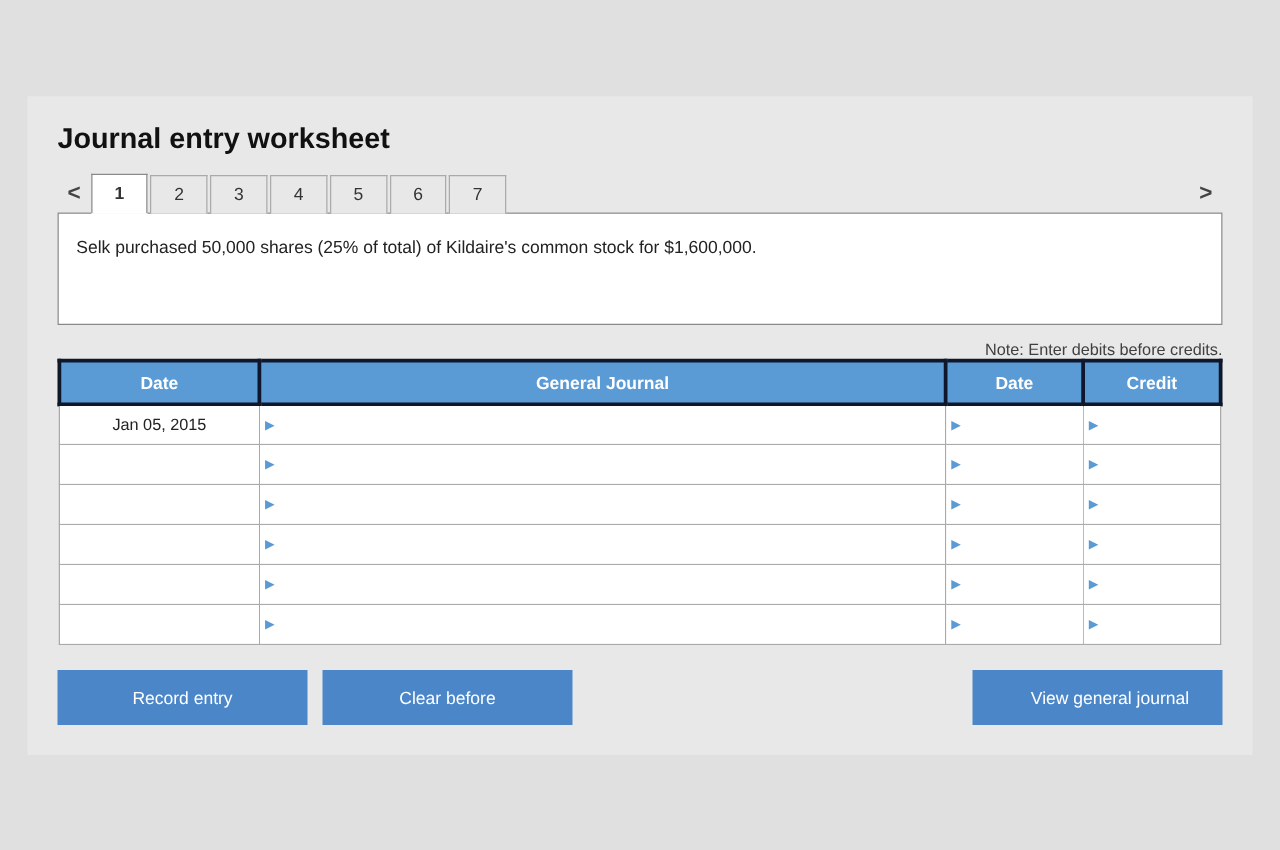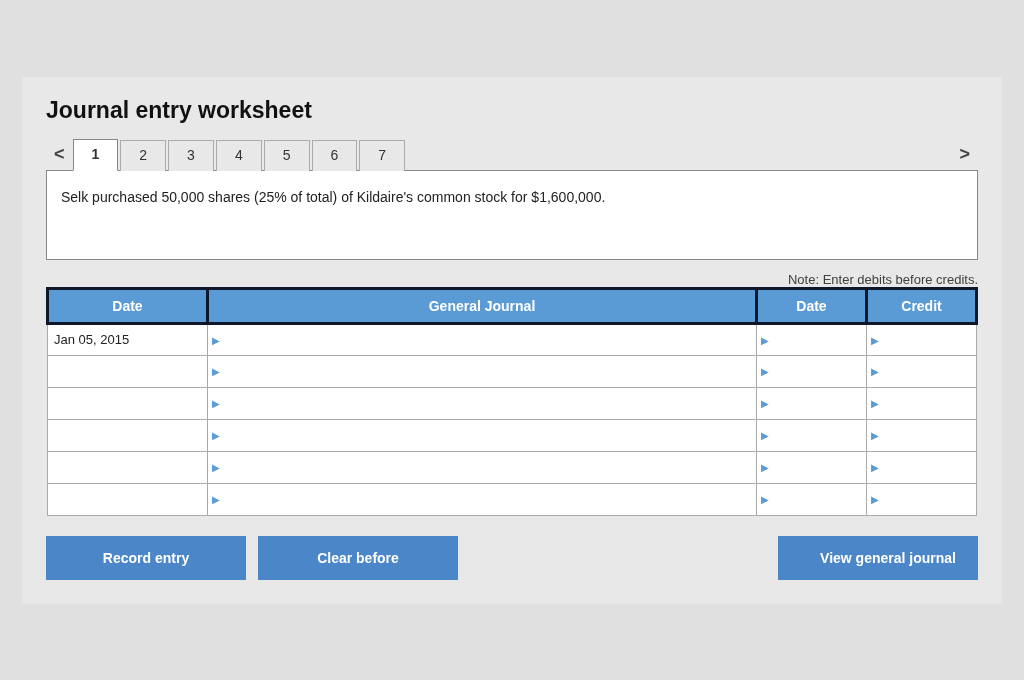--- a/index.html
+++ b/index.html
@@ -126,21 +126,21 @@
     }
 
     tbody tr td {
       border: 1px solid #aaa;
       padding: 0;
       height: 32px;
       background-color: #ffffff;
     }
 
     tbody tr td.date-cell {
-      text-align: left;
+      text-align: center;
       padding: 0 6px;
       font-size: 13px;
       color: #222;
       position: relative;
     }
 
     tbody tr td.journal-cell {
       position: relative;
     }
 
@@ -184,21 +184,21 @@
 
     .buttons-row {
       display: flex;
       align-items: center;
       gap: 12px;
     }
 
     .btn {
       padding: 14px 20px;
       font-size: 14px;
-      font-weight: bold;
+      font-weight: normal;
       color: #ffffff;
       background-color: #4a86c8;
       border: none;
       cursor: pointer;
       min-width: 200px;
       text-align: center;
     }
 
     .btn-right {
       margin-left: auto;

